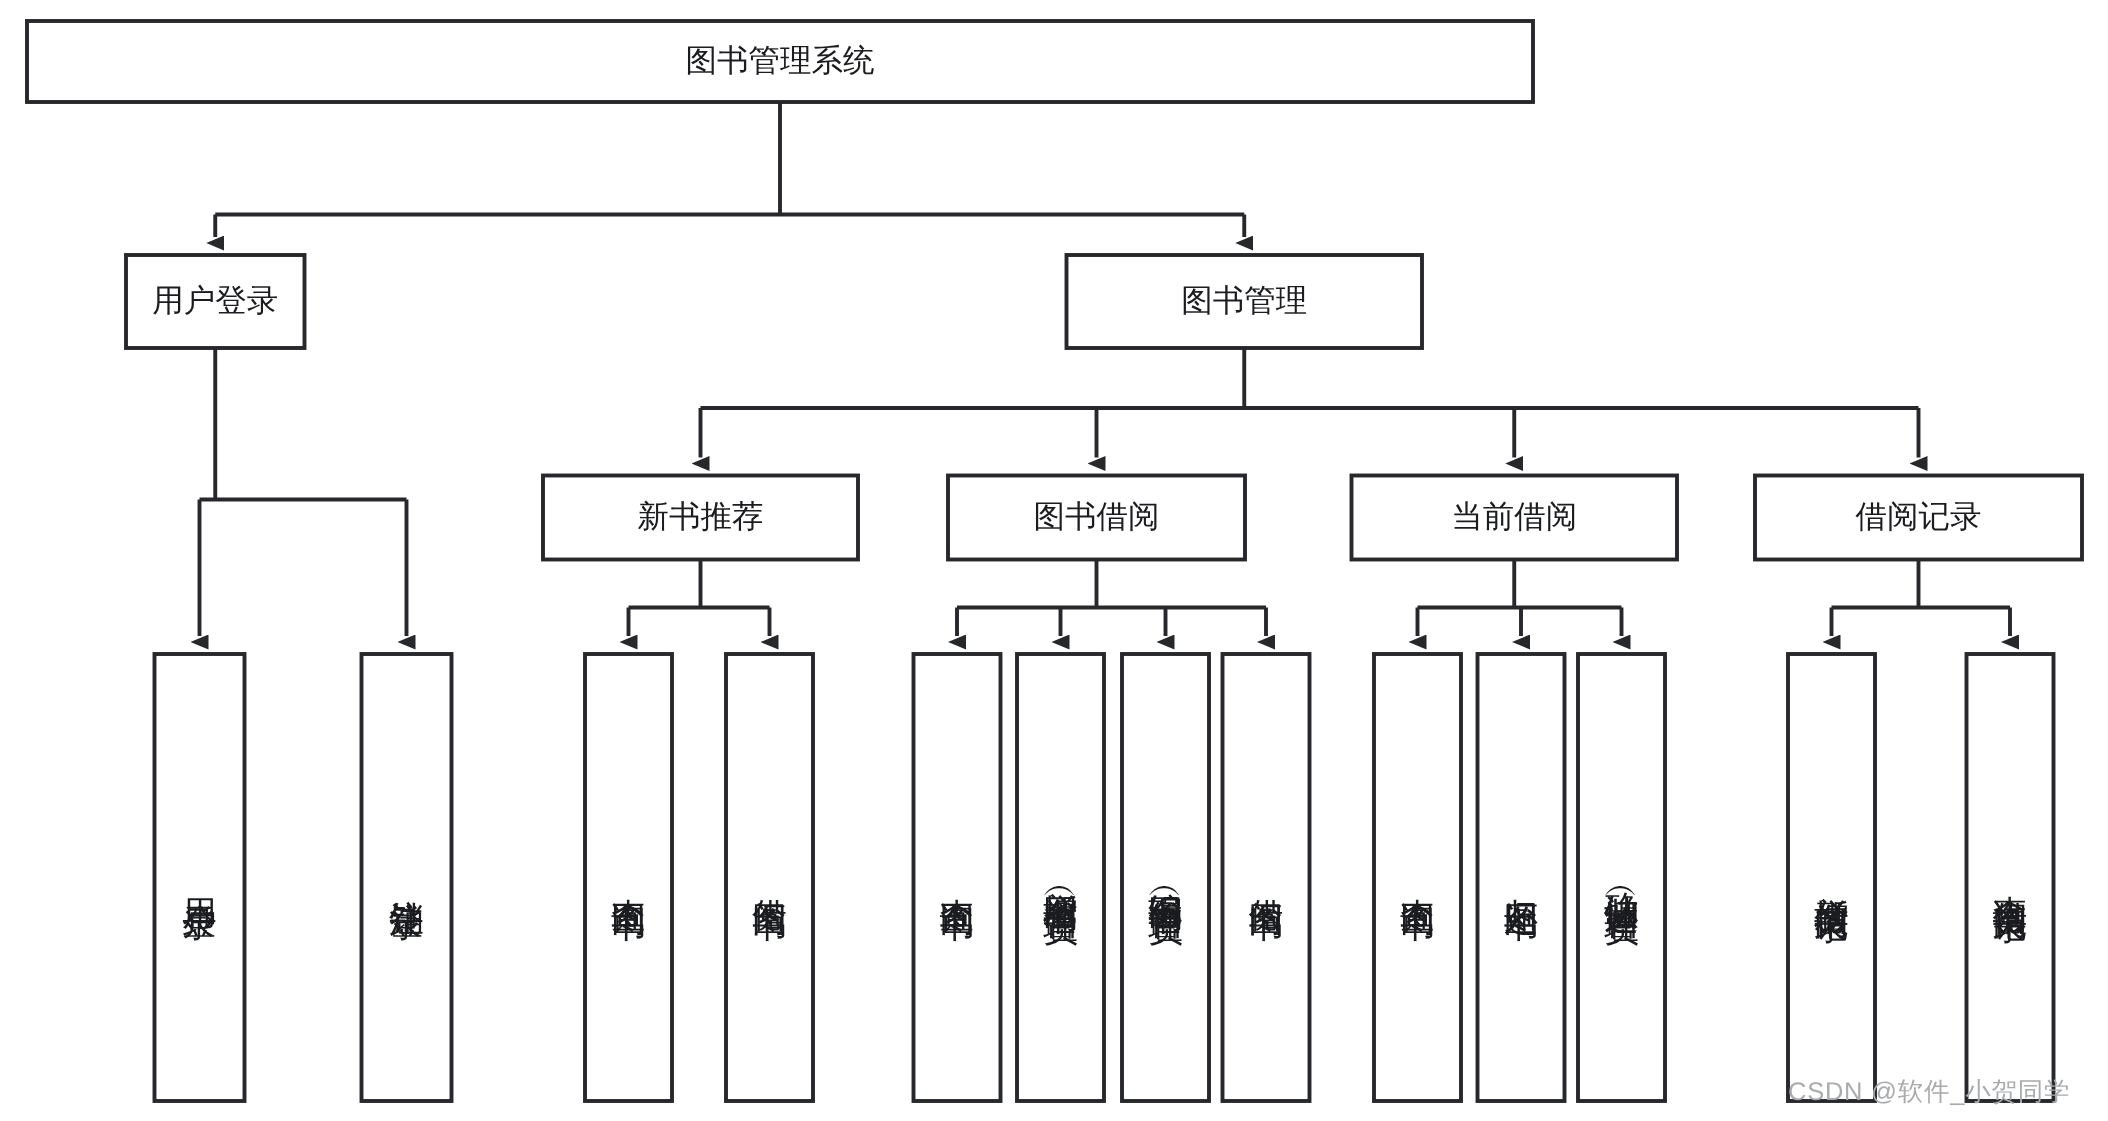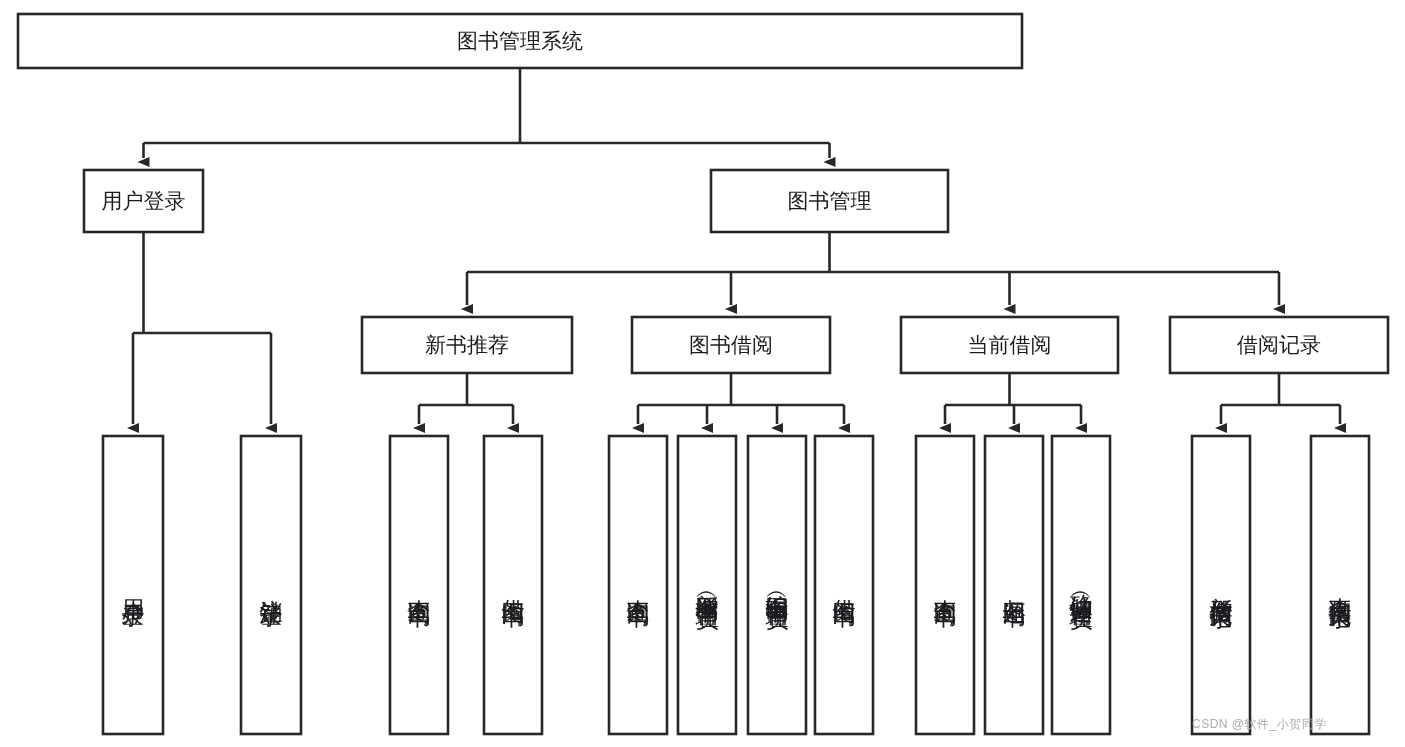--- a/index.html
+++ b/index.html
@@ -61,21 +61,21 @@
     line-height: 1.08;
     letter-spacing: 2px;
     color: #1b1c1f;
     white-space: nowrap;
     pointer-events: none;
     user-select: none;
   }
   .watermark {
     position: absolute;
     font-family: "Liberation Sans", "DejaVu Sans", sans-serif;
-    font-size: 12px;
+    font-size: 17px;
     color: #a9abad;
     white-space: nowrap;
     letter-spacing: 0.5px;
   }
 </style>
 </head>
 <body>
 
 <div id="diagram-root">
 

